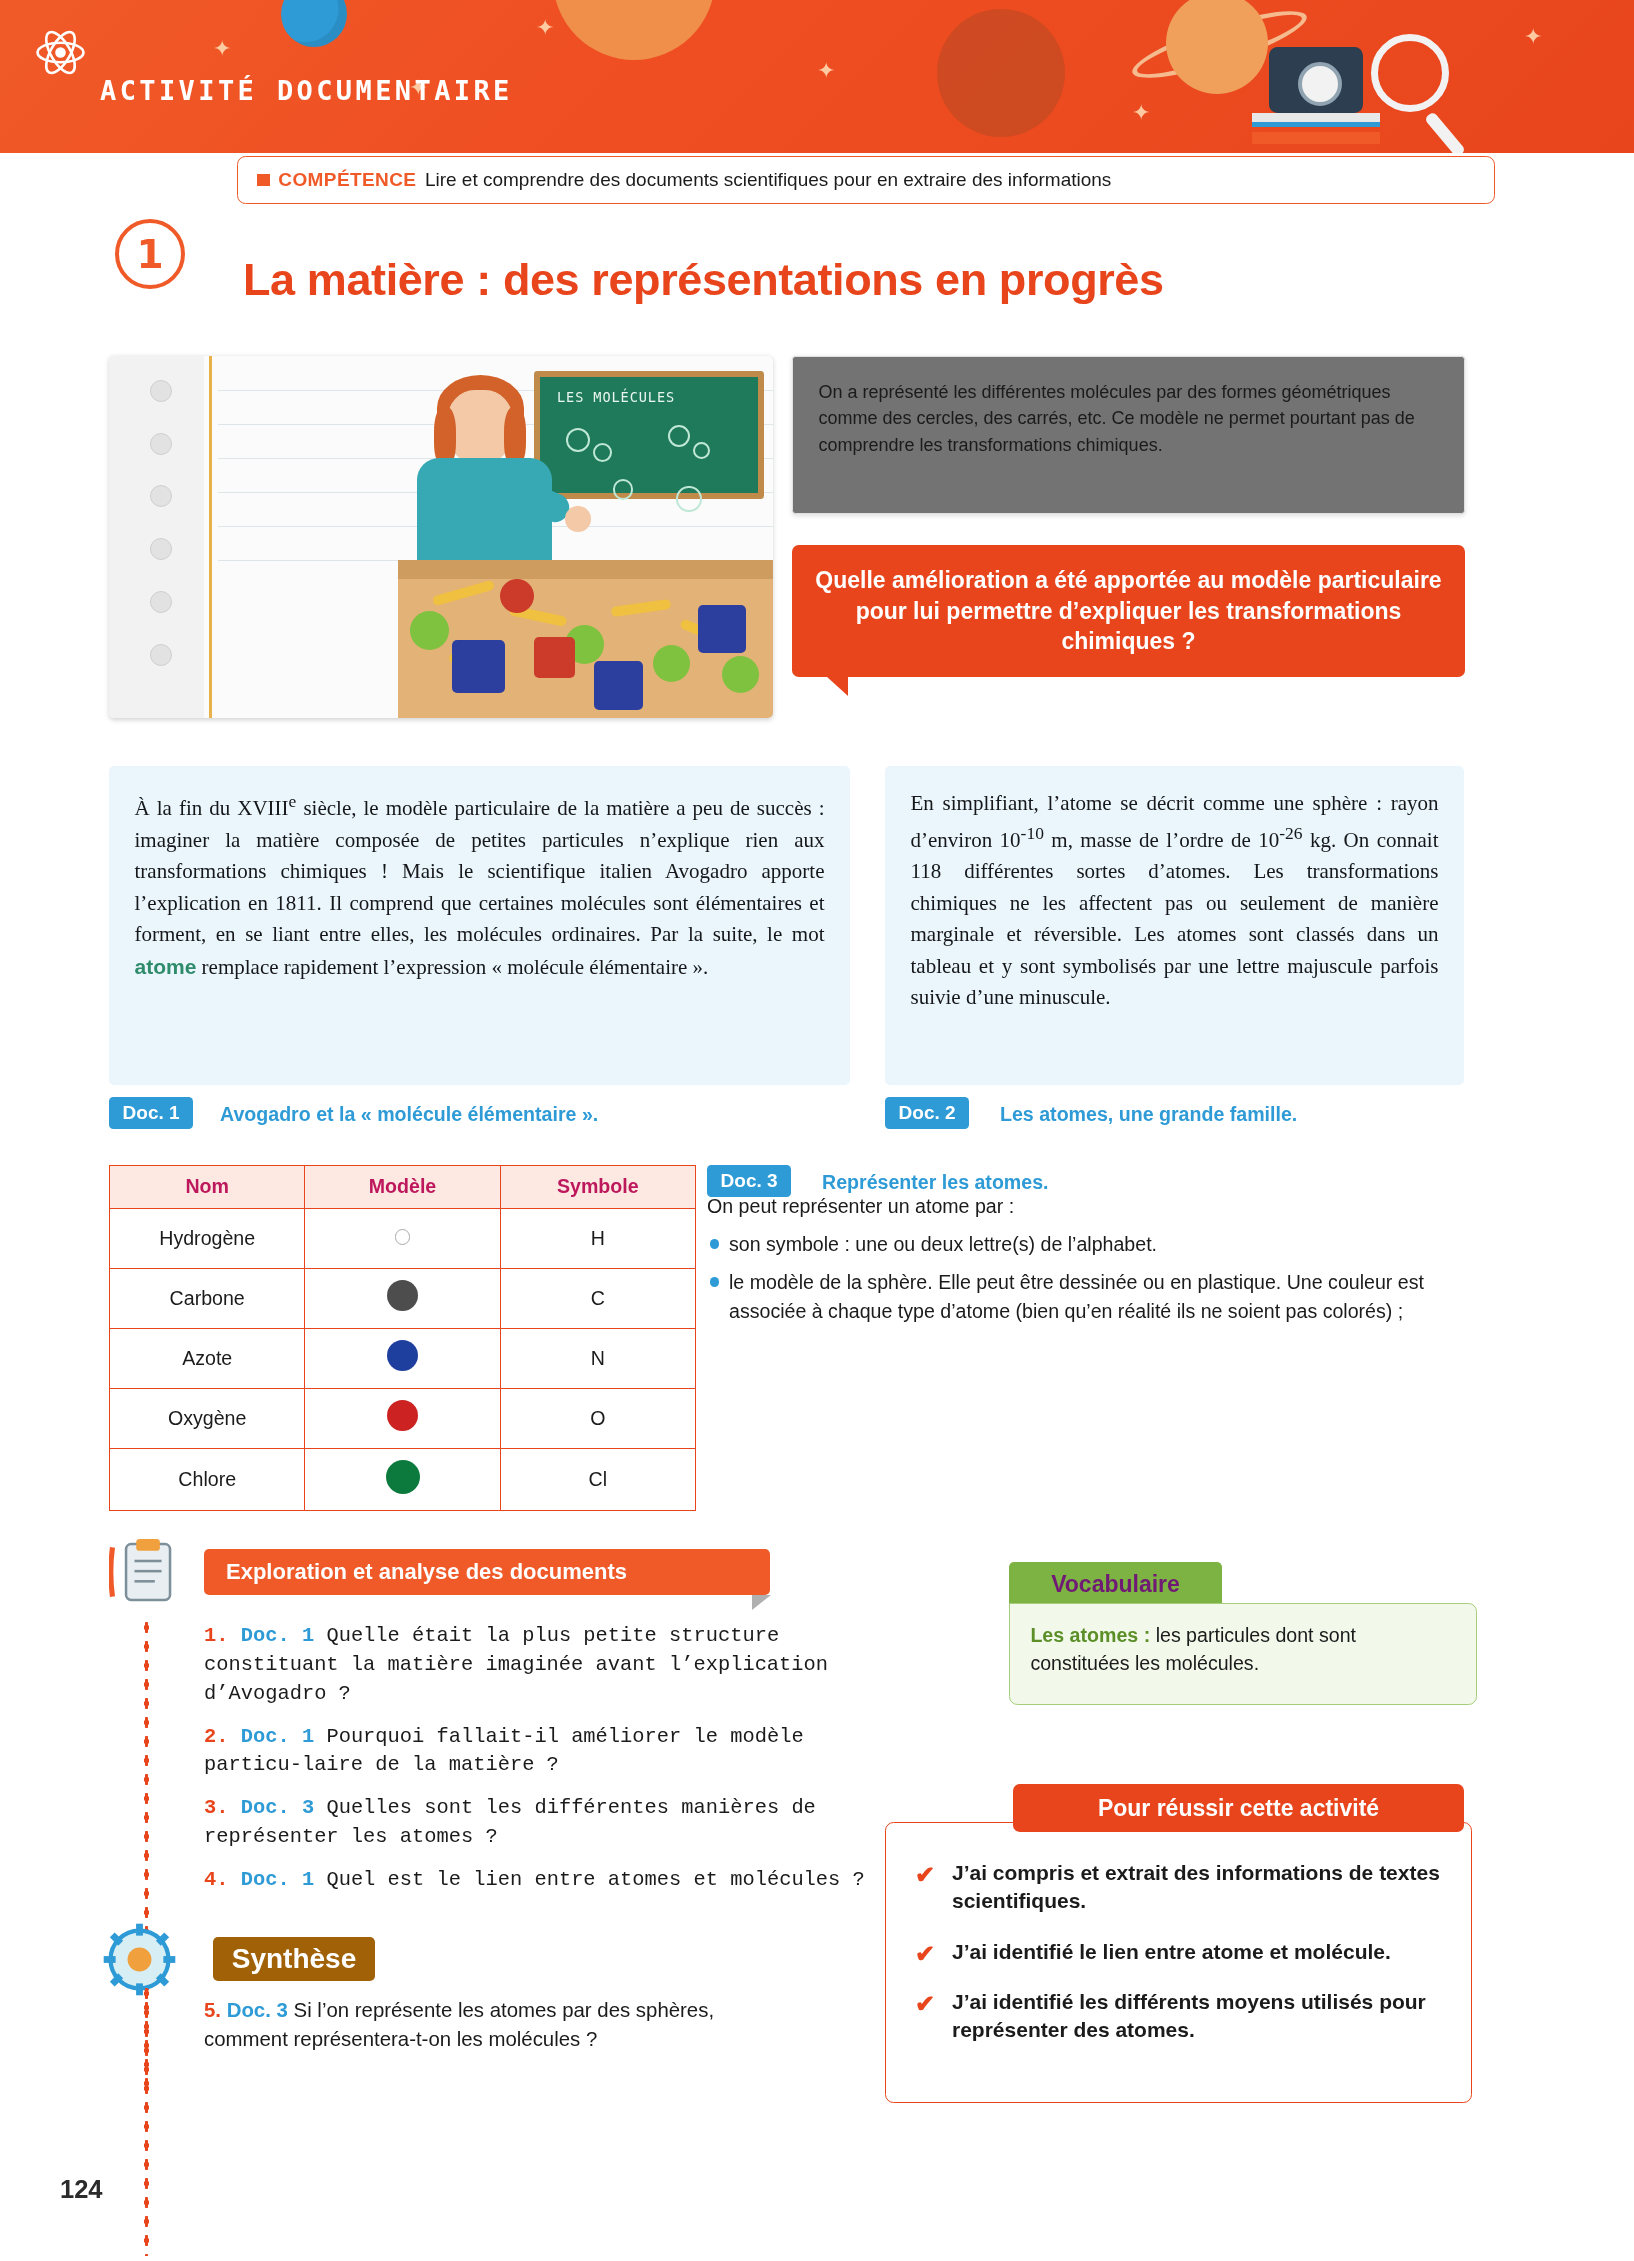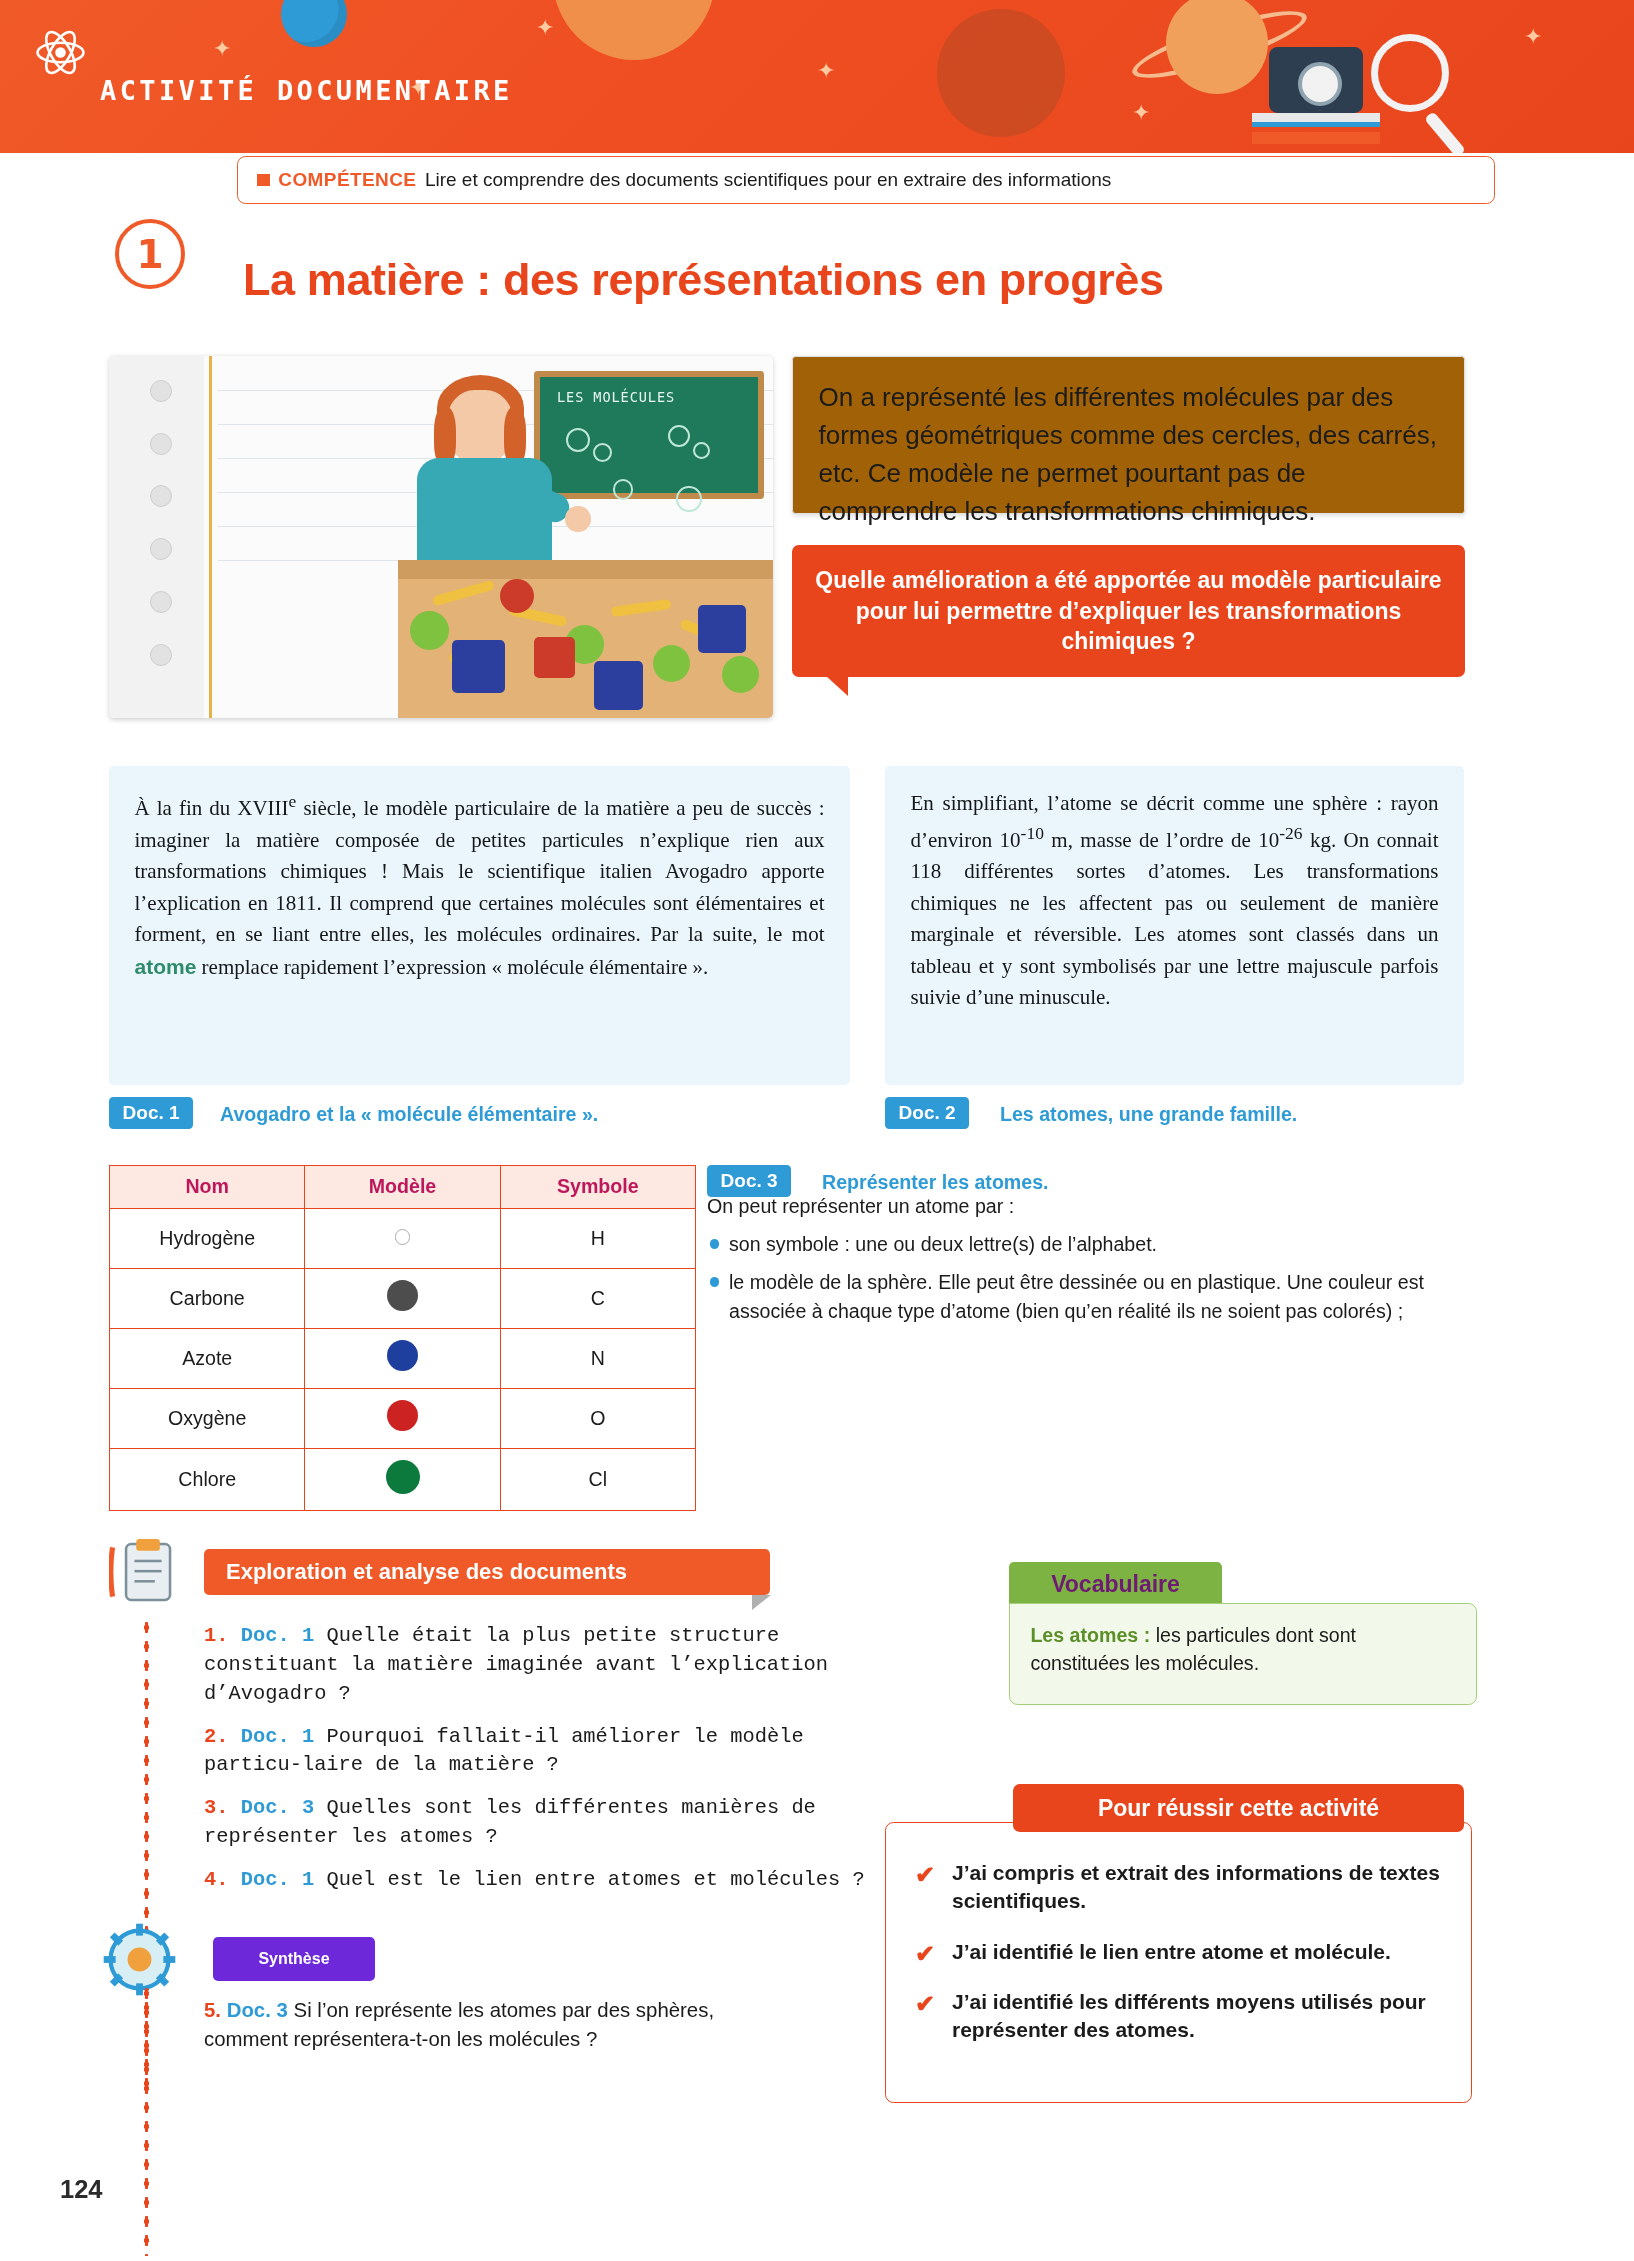--- a/index.html
+++ b/index.html
@@ -90,23 +90,23 @@
   .teacher-arm{ position:absolute; left:95px; top:128px; width:78px;height:29px; background:#37a9b5; border-radius:15.3px; transform:rotate(22deg);}
   .teacher-hand{ position:absolute; left:167px; top:150px; width:25.5px;height:25.5px; border-radius:50%; background:#f3c9a8;}
   .table-top{ position:absolute; left:0; top:204px; width:375px; height:158px; background:#e2b277;}
   .tbl-shadow{ position:absolute; left:0; top:204px; width:375px; height:19px; background:#cf9c5f;}
   .mol-ball{ position:absolute; border-radius:50%;}
   .mol-cube{ position:absolute; }
   .stick{ position:absolute; height:10.2px; background:#f0c040; border-radius:5.1px;}
 
   .quote-box{
     position:absolute; left:792px; top:356px; width:673px; height:158px;
-    background:#a16207; border:0.9px solid #e0e0e0; border-radius:3.4px;
+    background:#737373; border:0.9px solid #e0e0e0; border-radius:3.4px;
     box-shadow:0 1.7px 5.1px rgba(0,0,0,.13);
-    padding:22px 25.5px; font-size:26px; line-height:1.46; color:#1b1b1b;
+    padding:22px 25.5px; font-size:18px; line-height:1.46; color:#1b1b1b;
   }
   .question-box{
     position:absolute; left:792px; top:545px; width:673px; height:132px;
     background:#e8451c; border-radius:6.8px;
     color:#fff; font-weight:700; font-size:23px; line-height:1.32;
     display:flex;align-items:center;justify-content:center;text-align:center;
     padding:0 22px;
   }
   .question-box:after{
     content:""; position:absolute; left:34px; bottom:-19px;
@@ -182,22 +182,22 @@
     background-image:radial-gradient(#e8451c 42%, transparent 44%);
     background-size:6.8px 19px; background-repeat:repeat-y;
   }
   .q-list{ position:absolute; left:204px; top:1622px; width:673px; font-size:20.4px; line-height:1.42;font-family:Liberation Mono, monospace;}
   .q-item{ margin-bottom:13.6px; }
   .q-num{ color:#e8451c; font-weight:700;}
   .q-ref{ color:#2e9bd6; font-weight:700;}
 
   .synth-header{
     position:absolute; left:213px; top:1937px; width:162px; height:44px;
-    background:#6d28d9; border-radius:5.1px; color:#fff;
-    font-weight:700; font-size:16px; display:flex;align-items:center;justify-content:center;
+    background:#a16207; border-radius:5.1px; color:#fff;
+    font-weight:700; font-size:28px; display:flex;align-items:center;justify-content:center;
   }
   .gear-icon{ position:absolute; left:102px; top:1922px; width:75px;height:75px;}
   .q-list2{ position:absolute; left:204px; top:1996px; width:596px; font-size:20.4px; line-height:1.42;}
 
   
   .vocab-tag{
     position:absolute; left:1009px; top:1562px; width:213px; height:44px;
     background:#7cb342; border-radius:5.1px 5.1px 0 0; color:#701a75;
     font-weight:700; font-size:23px; display:flex;align-items:center;justify-content:center;
   }

